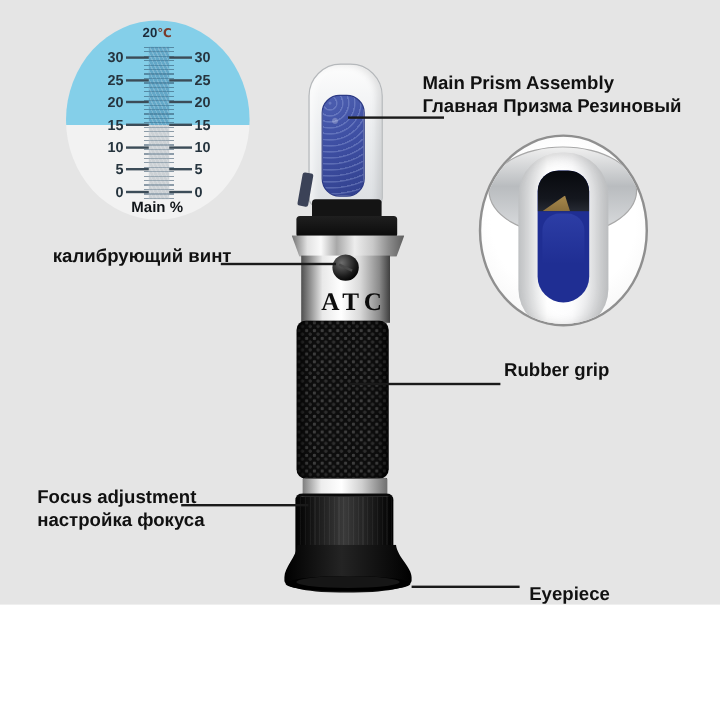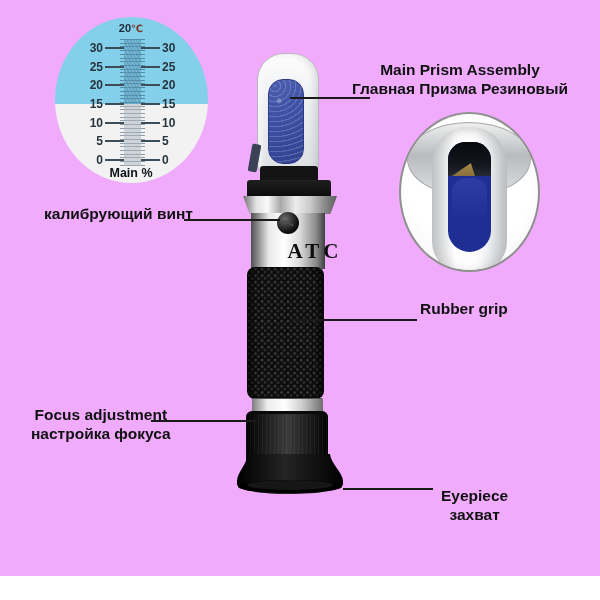--- a/index.html
+++ b/index.html
@@ -1,16 +1,16 @@
 <!DOCTYPE html>
 <html><head>
 <meta charset="utf-8">
 <style>
   html,body{margin:0;padding:0;background:#fff;}
-  .stage{position:relative;width:600px;height:576px;background:#f0abfc;overflow:hidden;
+  .stage{position:relative;width:600px;height:504px;background:#e5e5e5;overflow:hidden;
          font-family:"Liberation Sans","DejaVu Sans",sans-serif;}
   .abs{position:absolute;}
 
   
   .scale-ellipse{left:55px;top:17px;width:153px;height:166px;border-radius:50%;
     background:linear-gradient(180deg,#84cfe9 0 87px,#f2f2f2 87px 100%);overflow:hidden;}
   .scale-col{left:124px;top:39px;width:17px;height:127px;
     background:
       repeating-linear-gradient(180deg,rgba(20,60,90,.28) 0 1px,transparent 1px 3.7px),
       repeating-linear-gradient(65deg,rgba(255,255,255,.18) 0 1px,transparent 1px 3px),
@@ -42,21 +42,21 @@
   .hinge-bar{left:247px;top:180px;width:84px;height:18px;background:linear-gradient(180deg,#1f1f1f,#0a0a0a);border-radius:3px;}
   .flange{left:243px;top:196px;width:94px;height:18px;
     clip-path:polygon(0 0,100% 0,93% 100%,7% 100%);
     background:linear-gradient(90deg,#6f6f6f,#e2e2e2 14%,#fafafa 26%,#a8a8a8 40%,#ededed 56%,#c9c9c9 72%,#8d8d8d 86%,#5d5d5d);}
   .body-tube{left:251px;top:213px;width:74px;height:56px;
     background:linear-gradient(90deg,#4f4f4f,#e9e9e9 24%,#ffffff 45%,#dadada 66%,#8a8a8a 88%,#3f3f3f);}
   .screw{left:277px;top:212px;width:22px;height:22px;border-radius:50%;
     background:radial-gradient(circle at 35% 32%,#6d6d6d,#1c1c1c 55%,#000 80%);}
   .screw::after{content:"";position:absolute;left:5px;top:10px;width:12px;height:2px;background:#4a4a4a;transform:rotate(25deg);}
   .atc{left:260px;top:239px;width:70px;text-align:center;font-family:"Liberation Serif","DejaVu Serif",serif;
-    font-size:21px;font-weight:700;letter-spacing:4px;color:#0c0c0c;padding-left:20px;}
+    font-size:21px;font-weight:700;letter-spacing:4px;color:#0c0c0c;}
   .grip{left:247px;top:267px;width:77px;height:132px;border-radius:8px;
     background:
       radial-gradient(circle at 2px 2px,#3d3d3d 1.1px,transparent 1.7px),
       radial-gradient(circle at 5px 5px,#2e2e2e 1.1px,transparent 1.7px),
       #0d0d0d;
     background-size:6.5px 6.5px,6.5px 6.5px;
     box-shadow:inset 7px 0 9px -4px #000,inset -7px 0 9px -4px #000;}
   .ring{left:252px;top:398px;width:71px;height:14px;border-radius:2px;
     background:linear-gradient(90deg,#7d7d7d,#ededed 22%,#fff 46%,#cfcfcf 70%,#6e6e6e);
     border-top:1px solid #555;border-bottom:1px solid #444;}
@@ -81,21 +81,21 @@
     border-radius:18px 18px 22px 22px;overflow:hidden;background:#1f2e93;}
   .inset-chamber{position:absolute;left:0;top:0;width:100%;height:34px;
     background:linear-gradient(180deg,#07090d,#14171e 70%,#262a33);}
   .inset-gold{position:absolute;left:4px;top:21px;width:23px;height:13px;
     clip-path:polygon(0 100%,100% 100%,82% 0);
     background:linear-gradient(180deg,#a8894c,#8a6f3c);}
   .inset-blue-sheen{position:absolute;left:4px;top:36px;width:35px;height:70px;border-radius:14px;
     background:linear-gradient(180deg,rgba(70,90,200,.35),rgba(0,0,0,0) 60%);}
 
   
-  .label{color:#111;font-size:15.5px;font-weight:700;line-height:19px;white-space:nowrap;text-align:center;}
+  .label{color:#111;font-size:15.5px;font-weight:700;line-height:19px;white-space:nowrap;}
   .leader{height:2px;background:#1a1a1a;}
 </style>
 </head>
 <body>
 
 <div class="stage">
 
   <div class="abs scale-ellipse"></div>
   <div class="abs scale-col"></div>
   <div class="abs scale-col-ticks-l"></div>

